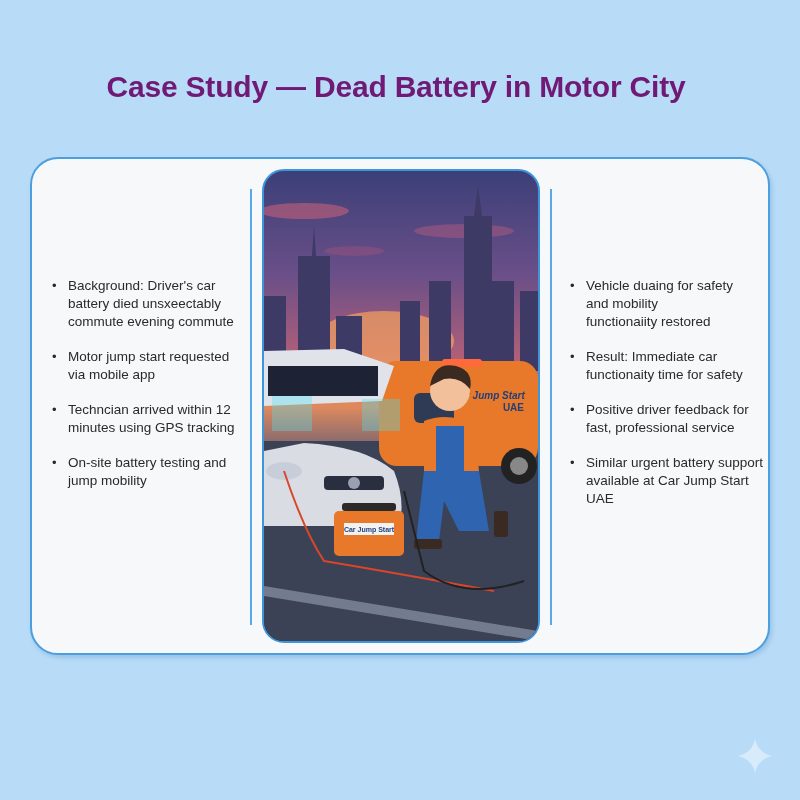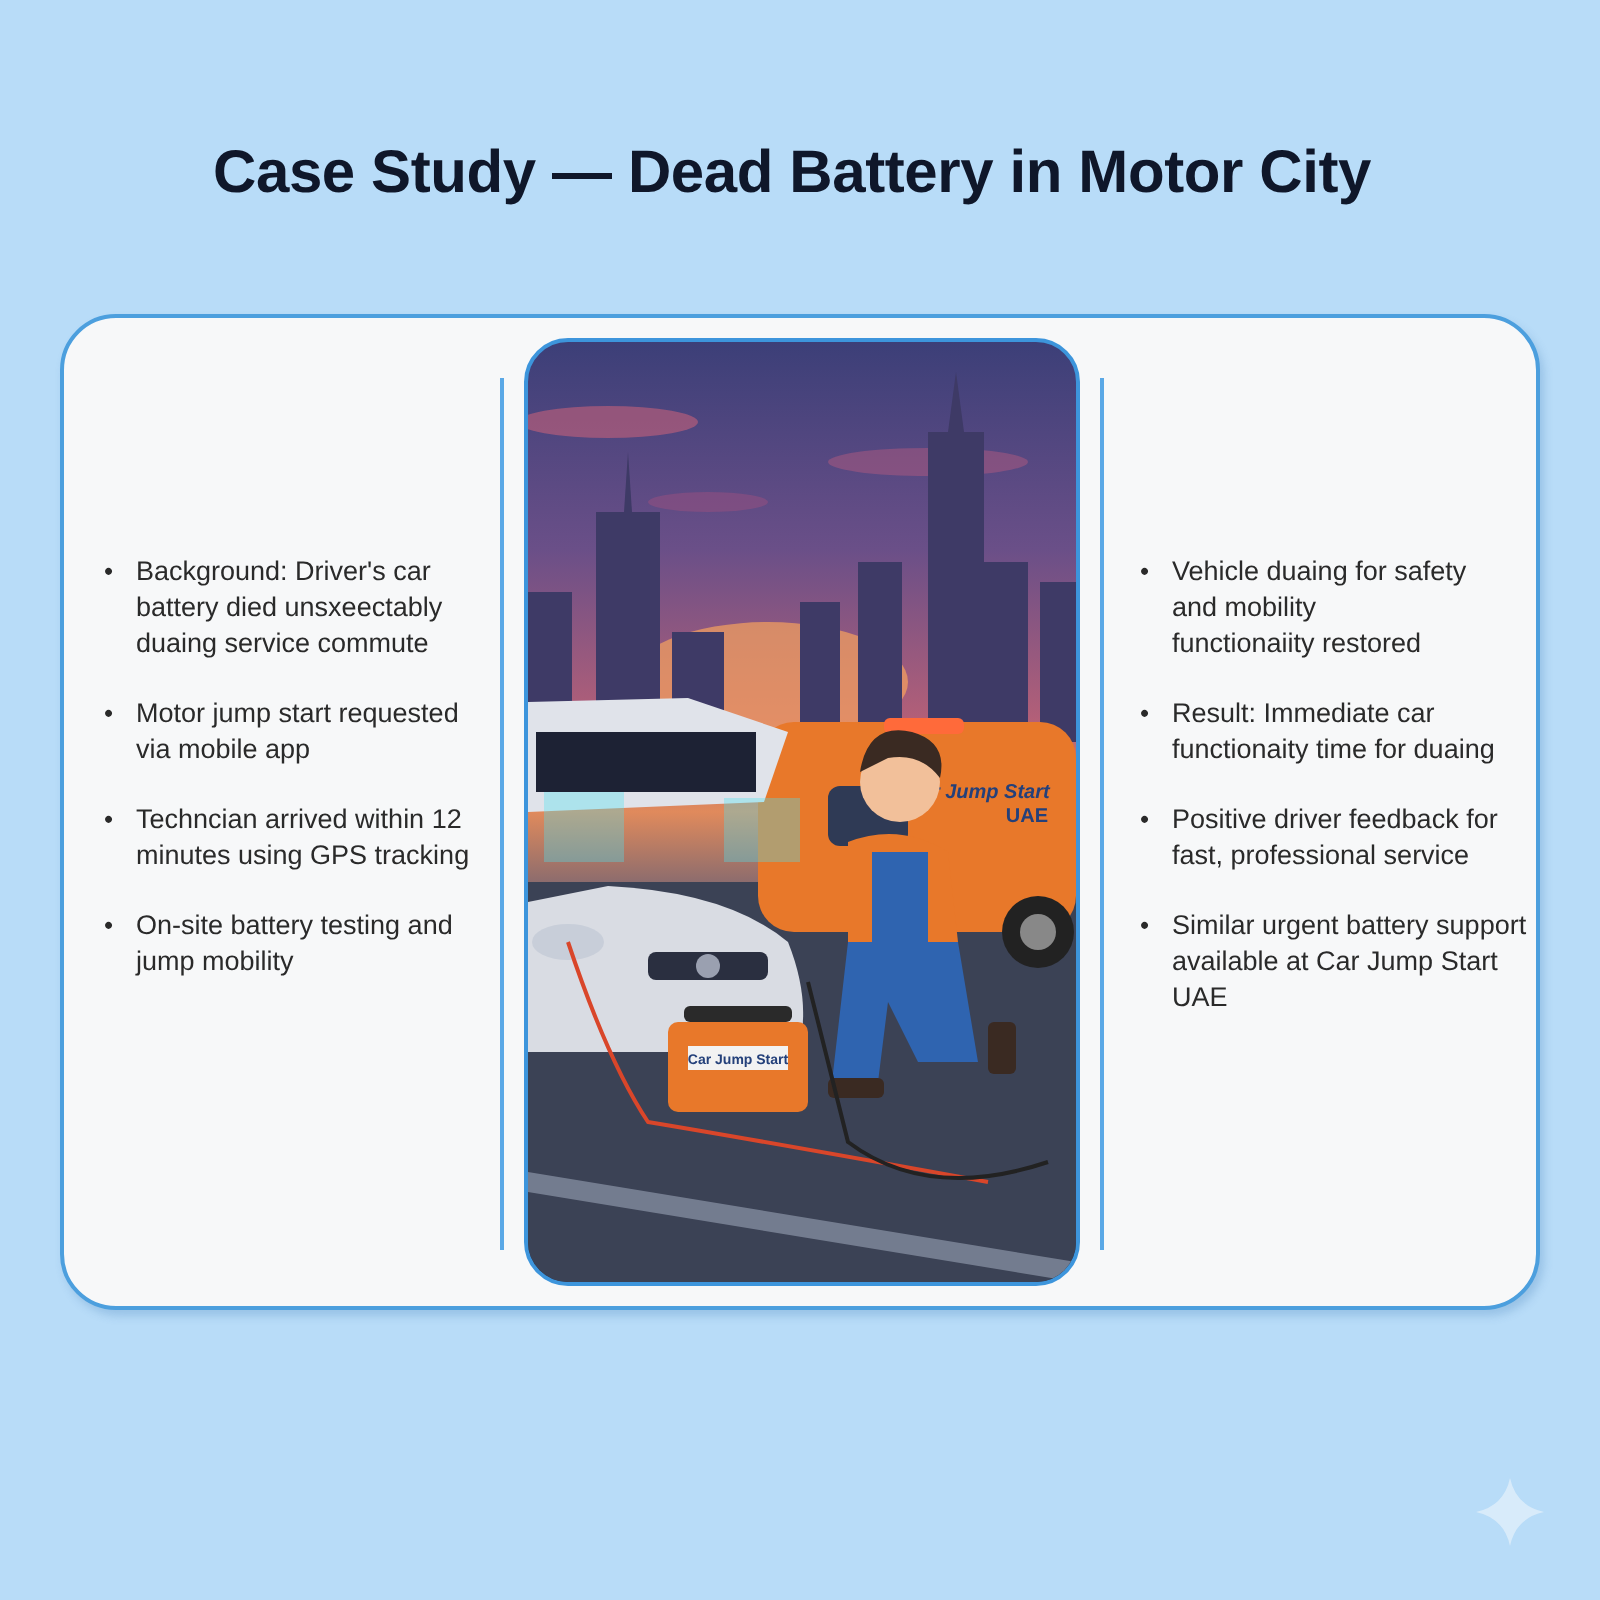--- a/index.html
+++ b/index.html
@@ -5,21 +5,21 @@
   * { box-sizing: border-box; margin: 0; padding: 0; }
   html, body { width: 800px; height: 800px; overflow: hidden; }
   body {
     background: #b8dcf8;
     font-family: "Liberation Sans", sans-serif;
     position: relative;
   }
   .title {
     position: absolute; left: 0; top: 70px; width: 792px;
     text-align: center; font-size: 30px; font-weight: bold;
-    color: #0f172a; letter-spacing: -0.2px;
+    color: #701a75; letter-spacing: -0.2px;
   }
   .card {
     position: absolute; left: 30px; top: 157px; width: 740px; height: 498px;
     background: #f7f8f9; border: 2px solid #4c9fde; border-radius: 28px;
     box-shadow: 2px 3px 4px rgba(60,120,180,0.25);
   }
   .divider {
     position: absolute; width: 2px; background: #5aa8e6;
   }
   .divider.left { left: 218px; top: 30px; height: 436px; }
@@ -50,21 +50,21 @@
 
 <h1 class="title">Case Study — Dead Battery in Motor City</h1>
 
 <div class="card">
   <div class="divider left"></div>
   <div class="divider right"></div>
 
   <ul class="col left">
     <li><span class="dot">•</span><span class="txt">Background: Driver's car
 battery died unsxeectably
-duaing service commute</span></li>
+commute evening commute</span></li>
     <li><span class="dot">•</span><span class="txt">Motor jump start requested
 via mobile app</span></li>
     <li><span class="dot">•</span><span class="txt">Techncian arrived within 12
 minutes using GPS tracking</span></li>
     <li><span class="dot">•</span><span class="txt">On-site battery testing and
 jump mobility</span></li>
   </ul>
 
   <div class="illustration">
     <svg width="274" height="470" viewBox="0 0 274 470" xmlns="http://www.w3.org/2000/svg">
@@ -125,21 +125,21 @@
       <rect x="80" y="352" width="50" height="12" fill="#f2f2f2"></rect>
       <text x="105" y="361" font-family="Liberation Sans, sans-serif" font-size="7" font-weight="bold" fill="#24407a" text-anchor="middle">Car Jump Start</text>
     </svg>
   </div>
 
   <ul class="col right">
     <li><span class="dot">•</span><span class="txt">Vehicle duaing for safety
 and mobility
 functionaiity restored</span></li>
     <li><span class="dot">•</span><span class="txt">Result: Immediate car
-functionaity time for duaing</span></li>
+functionaity time for safety</span></li>
     <li><span class="dot">•</span><span class="txt">Positive driver feedback for
 fast, professional service</span></li>
     <li><span class="dot">•</span><span class="txt">Similar urgent battery support
 available at Car Jump Start UAE</span></li>
   </ul>
 </div>
 
 <div class="sparkle">
   <svg width="38" height="38" viewBox="0 0 38 38" xmlns="http://www.w3.org/2000/svg">
     <path d="M19 2 Q22 16 36 19 Q22 22 19 36 Q16 22 2 19 Q16 16 19 2 Z" fill="#dcecf9" opacity="0.9"></path>

